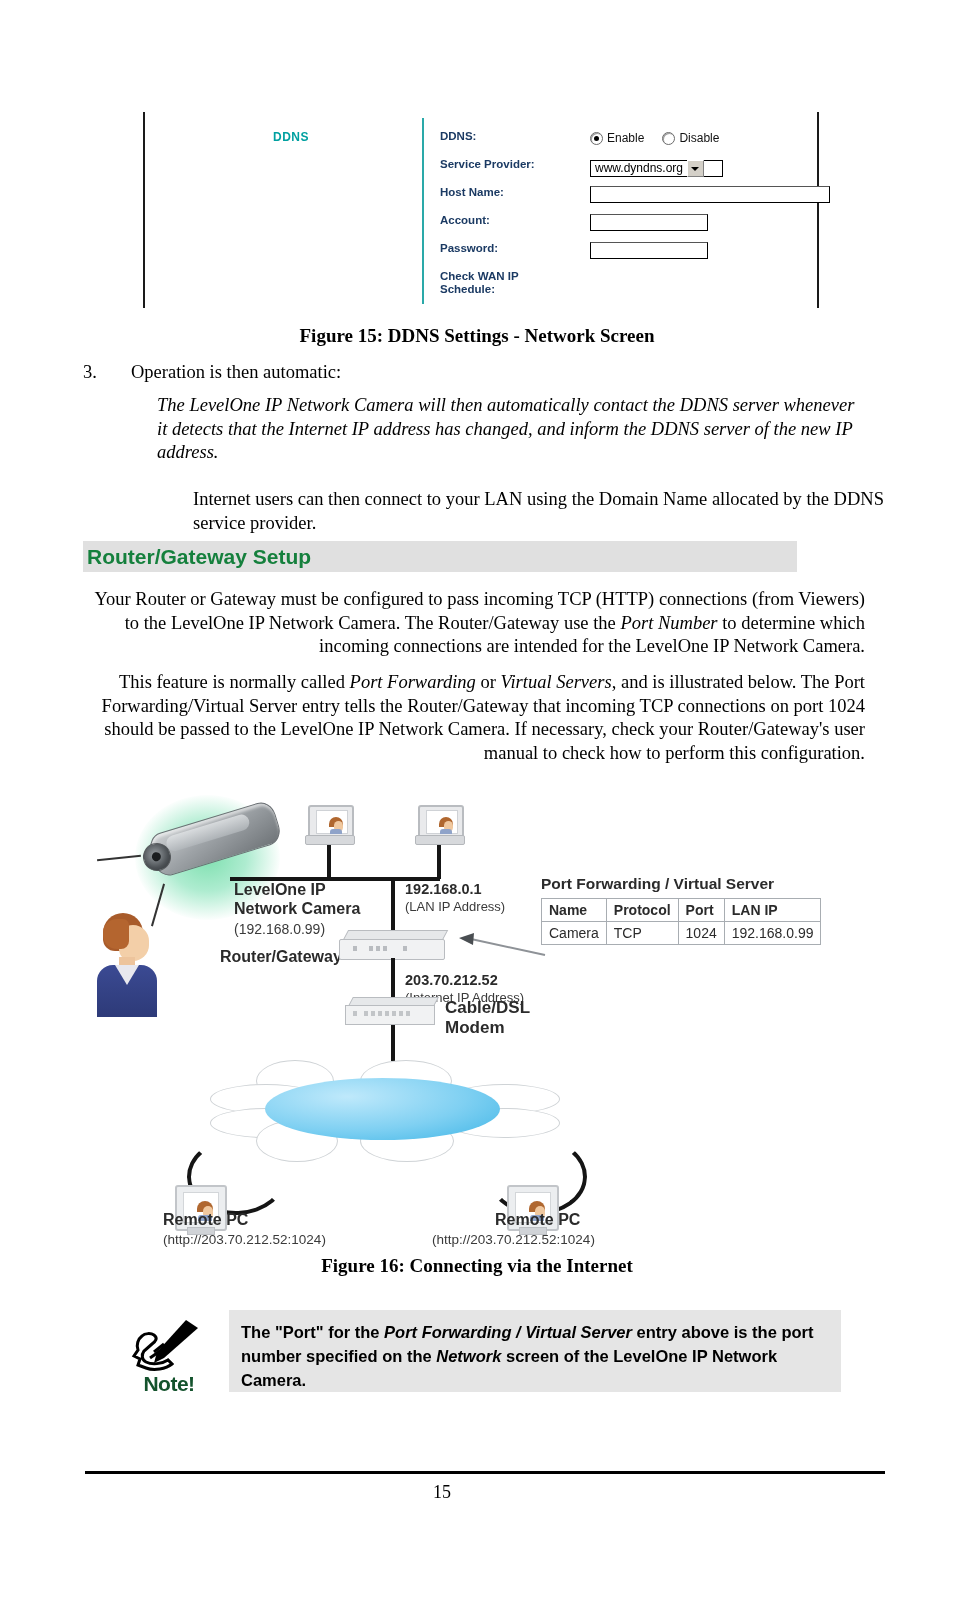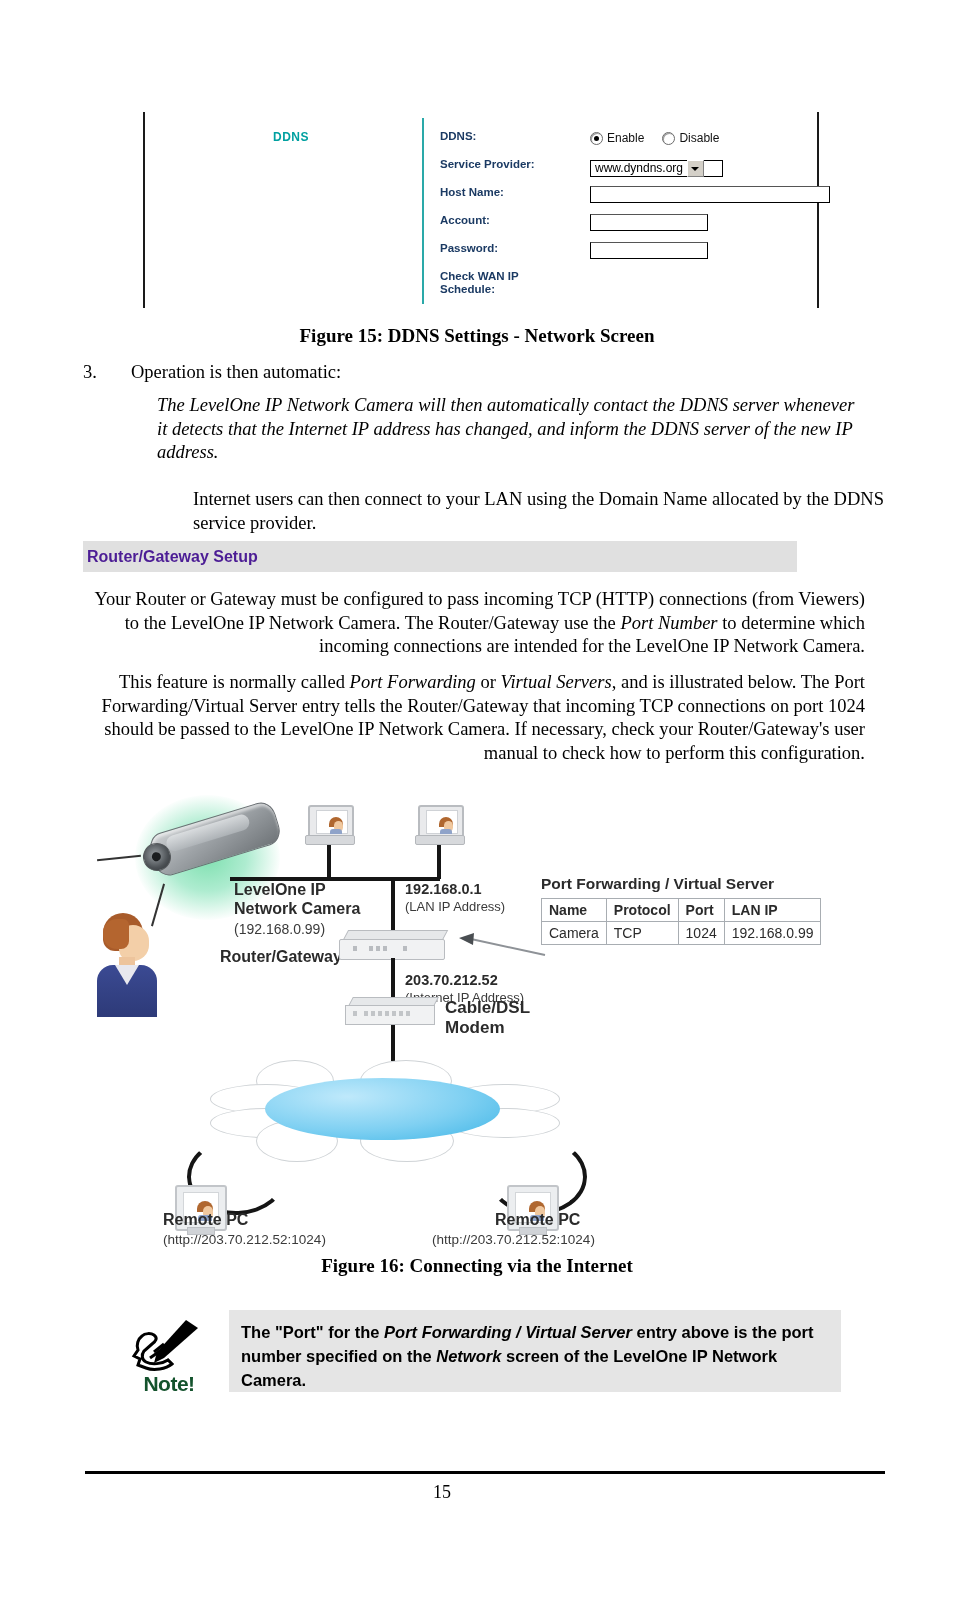--- a/index.html
+++ b/index.html
@@ -49,22 +49,22 @@
   .sched .colon{font-size:12px;}
 
   
   .fig-cap{position:absolute;width:100%;text-align:center;font-weight:bold;font-size:19px;}
   .numlist{position:absolute;font-size:18.5px;}
   .numlist .num{position:absolute;left:0;top:0;}
   .numlist .itm{margin-left:48px;}
   .indent{position:absolute;font-size:18.5px;line-height:23.5px;}
 
   .h-band{position:absolute;left:83px;width:714px;background:#e0e0e0;}
-  .h-band span{font-family:"Liberation Sans",sans-serif;font-weight:bold;font-size:16px;
-      color:#4c1d95;padding-left:4px;line-height:31px;display:block;}
+  .h-band span{font-family:"Liberation Sans",sans-serif;font-weight:bold;font-size:21px;
+      color:#15803d;padding-left:4px;line-height:31px;display:block;}
 
   .para{position:absolute;left:83px;width:782px;font-size:18.5px;line-height:23.6px;
       text-align:right;}
   .para i{font-style:italic;}
 
   
   #netdiag{position:absolute;left:95px;top:785px;width:770px;height:480px;}
   .dg-label{position:absolute;font-family:"Liberation Sans",sans-serif;font-weight:bold;
       color:#2b2b2b;white-space:pre;}
   .dg-sub{position:absolute;font-family:"Liberation Sans",sans-serif;color:#3a3a3a;white-space:pre;}

